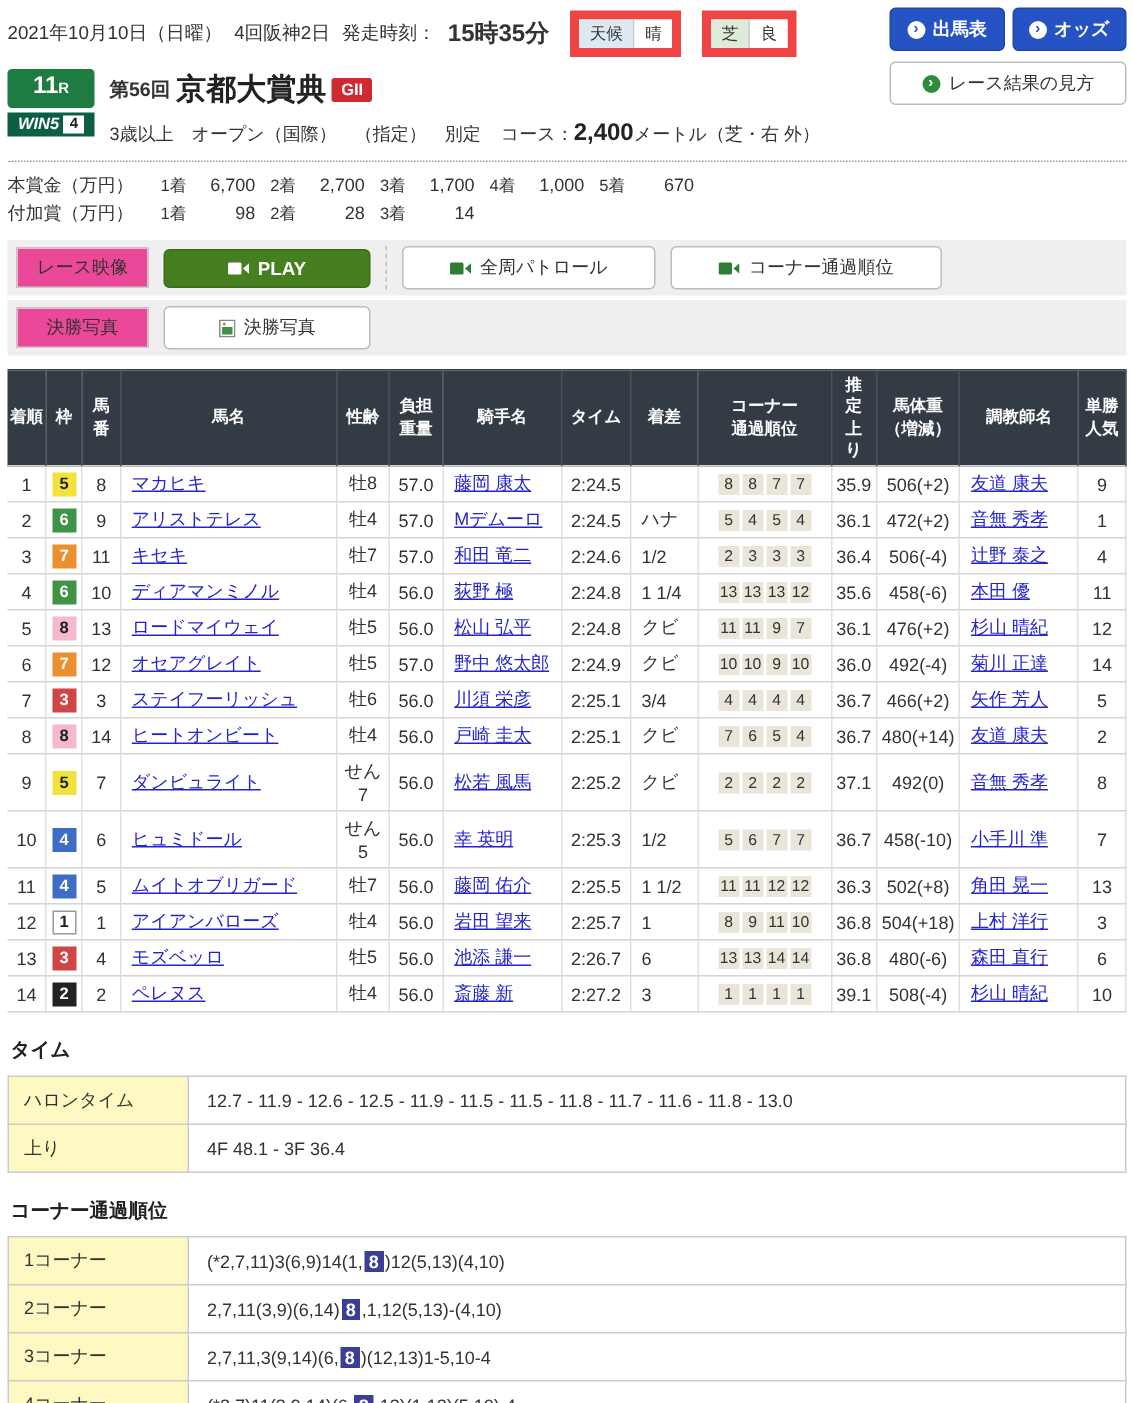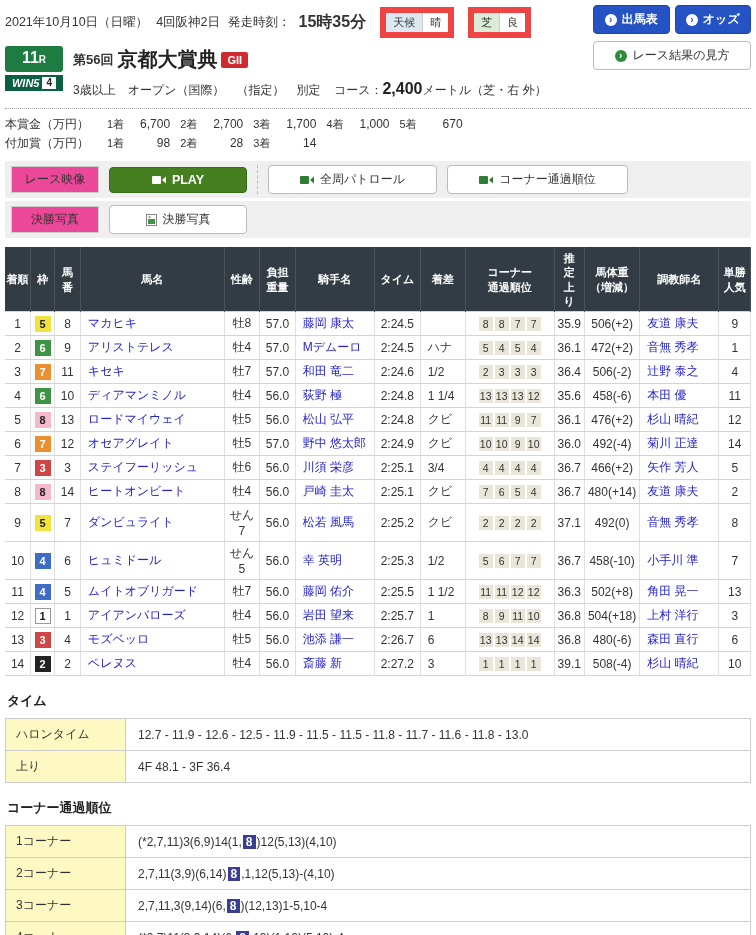--- a/index.html
+++ b/index.html
@@ -54,21 +54,21 @@
   .vdiv { border-left: 1px dashed #bbb; align-self: stretch; }
   .icon-green { color: #2e7d32; }
   .icon-white { color: #fff; }
 
   
   table { border-collapse: collapse; }
   .results { width: 100%; margin-top: 9px; }
   .results th { background: #333b44; color: #fff; font-size: 11px; font-weight: bold; border-right: 1px solid #4a525c; border-top: 1px solid #333b44; padding: 3px 1px; vertical-align: middle; white-space: pre-line; line-height: 1.3; }
   .results td { border: 1px solid #d4d4d4; border-left: none; border-right: 1px solid #e0e0e0; text-align: center; font-size: 12px; padding: 3px 3px; height: 24px; color: #333; }
   .results td.tl { text-align: left; padding-left: 7px; }
-  .results a { color: #2424cd; cursor: pointer; }
+  .results a { color: #2424cd; text-decoration: underline; cursor: pointer; }
   .fbadge { display: inline-block; width: 16px; height: 16px; line-height: 16px; font-size: 11px; font-weight: bold; text-align: center; }
   .f1 { background: #fff; color: #222; border: 1px solid #999; line-height: 14px; }
   .f2 { background: #222; color: #fff; }
   .f3 { background: #d04545; color: #fff; }
   .f4 { background: #3e6dc6; color: #fff; }
   .f5 { background: #f2e23e; color: #222; }
   .f6 { background: #3f9347; color: #fff; }
   .f7 { background: #eb9031; color: #fff; }
   .f8 { background: #f4b9cb; color: #222; }
   .cnum { display: inline-block; min-width: 14px; background: #e9e6d9; color: #333; font-size: 10.5px; margin: 0 1px; padding: 1px 1px; }
@@ -267,21 +267,21 @@
           <td><span class="fbadge f7">7</span></td>
           <td>11</td>
           <td class="tl"><a>キセキ</a></td>
           <td>牡7</td>
           <td>57.0</td>
           <td class="tl"><a>和田 竜二</a></td>
           <td>2:24.6</td>
           <td class="tl">1/2</td>
           <td><span class="cnum">2</span><span class="cnum">3</span><span class="cnum">3</span><span class="cnum">3</span></td>
           <td>36.4</td>
-          <td>506(-2)</td>
+          <td>506(-4)</td>
           <td class="tl"><a>辻野 泰之</a></td>
           <td>4</td>
         </tr>
       <tr>
           <td>4</td>
           <td><span class="fbadge f6">6</span></td>
           <td>10</td>
           <td class="tl"><a>ディアマンミノル</a></td>
           <td>牡4</td>
           <td>56.0</td>

